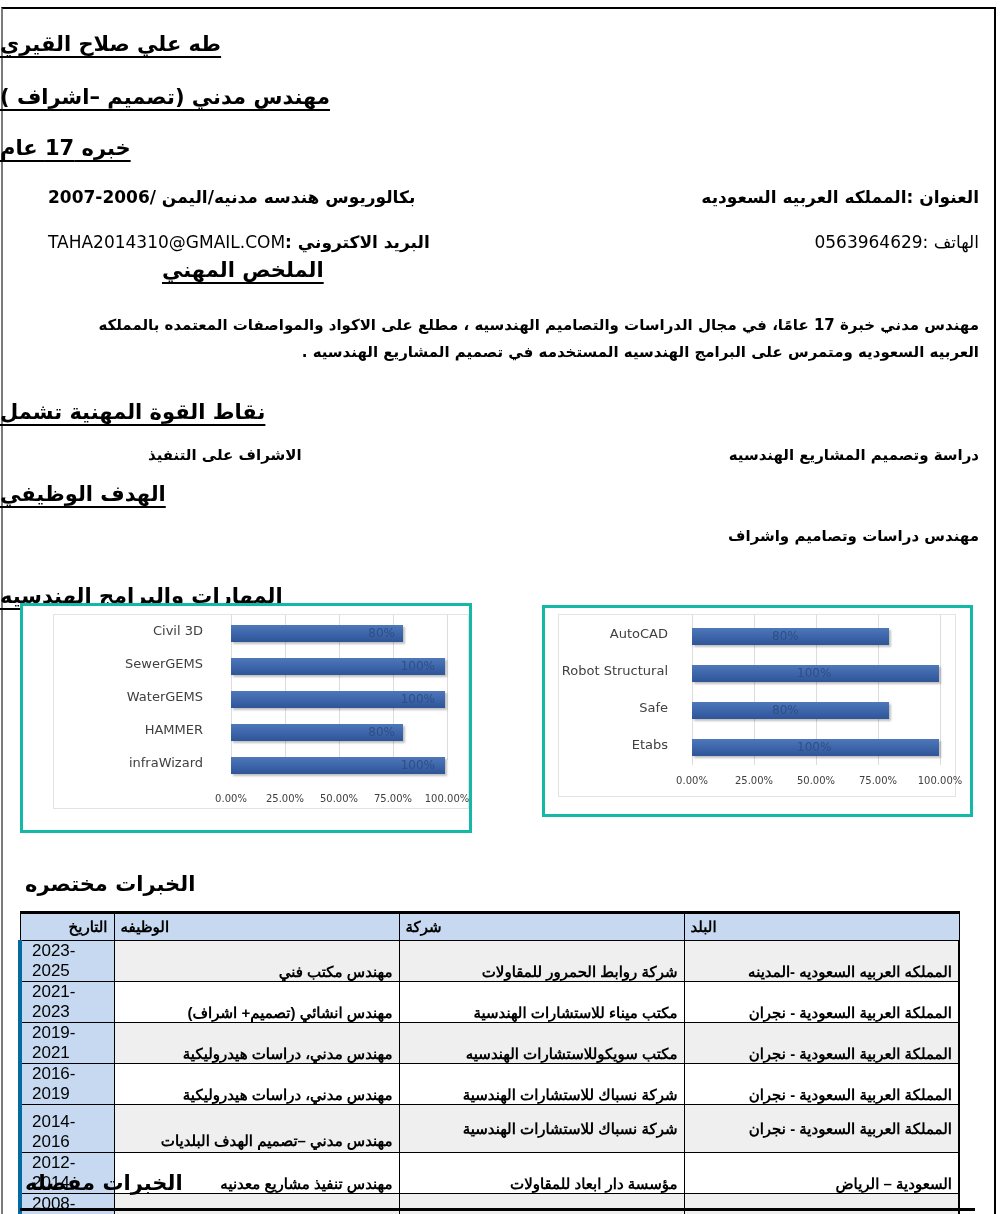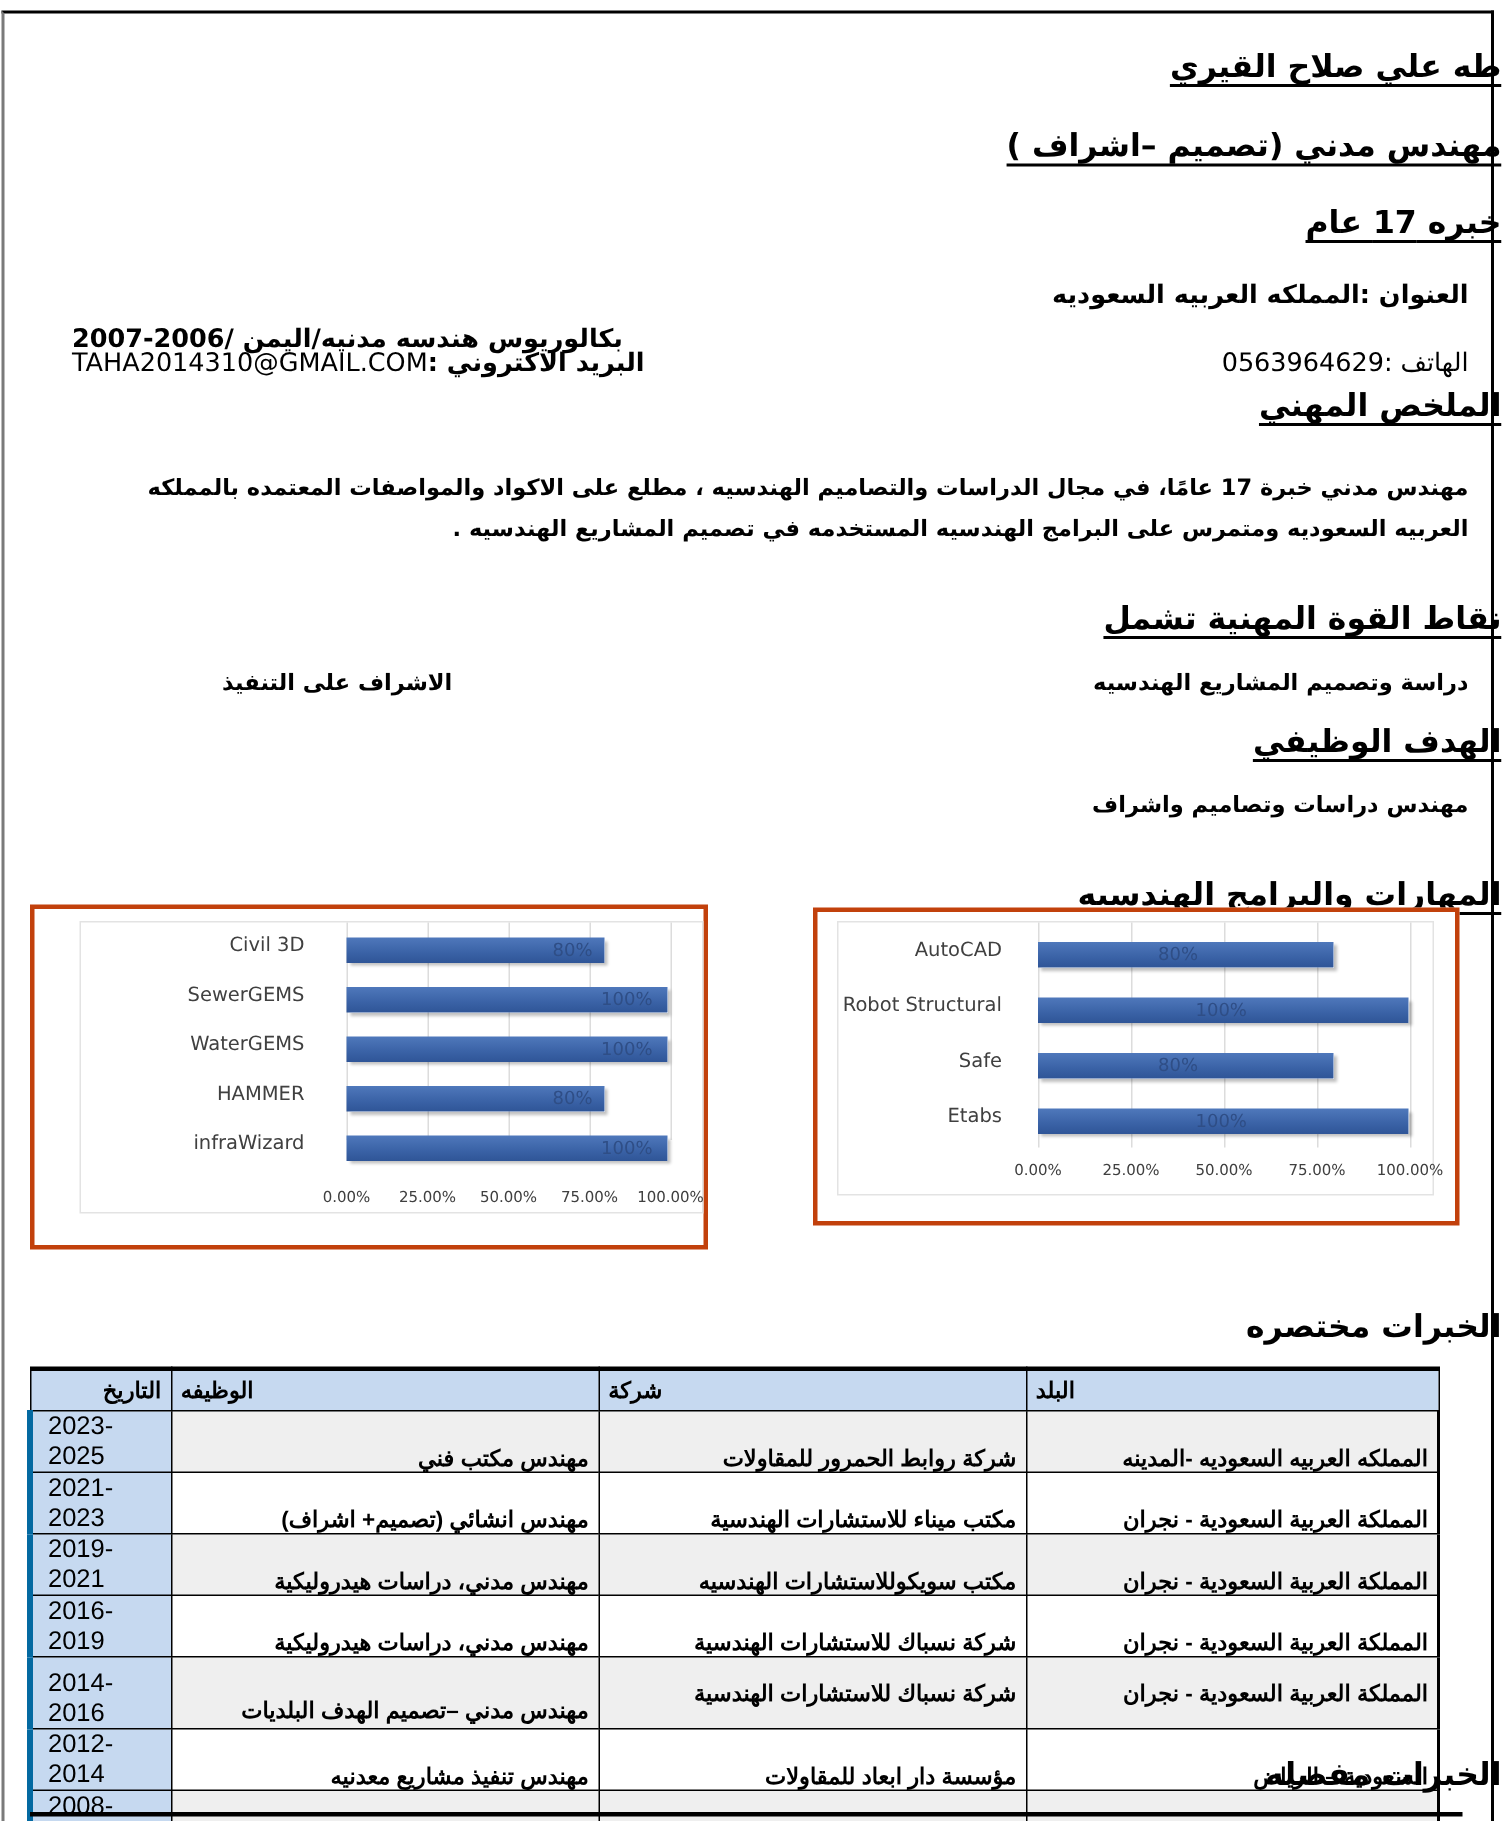--- a/index.html
+++ b/index.html
@@ -3,28 +3,28 @@
 <meta charset="utf-8">
 <style>
   * { box-sizing: border-box; margin: 0; padding: 0; }
   html, body { width: 1001px; height: 1214px; background: #ffffff; overflow: hidden; }
   body { position: relative; font-family: "DejaVu Sans", sans-serif; color: #000; }
   .page {
     position: absolute; left: 1px; top: 7px; width: 995px; height: 1220px;
     border-top: 2px solid #000; border-right: 2px solid #000; border-left: 2px solid #7a7a7a;
   }
   .abs { position: absolute; }
-  .center { left: 0; right: 0; text-align: right; }
+  .center { left: 0; right: 0; text-align: left; }
   .title { font-weight: bold; text-decoration: underline; text-underline-offset: 5px; font-size: 21px; direction: rtl; }
   .bold { font-weight: bold; }
   .rtl { direction: rtl; text-align: right; }
   .line { font-size: 17px; }
   .summary { font-size: 15px; font-weight: bold; direction: rtl; text-align: right; line-height: 27px; }
   
-  .chart-frame { position: absolute; border: 3px solid #c2410c; background: #fff; }
+  .chart-frame { position: absolute; border: 3px solid #14b8a6; background: #fff; }
   .plot-area { position: absolute; border: 1px solid #e3e3e3; }
   .cat-label { position: absolute; font-size: 13px; color: #404040; text-align: right; font-family: "DejaVu Sans", sans-serif; white-space: nowrap; }
   .bar { position: absolute; height: 17px; background: linear-gradient(#4f78bb, #3a62a6 60%, #2f5597); box-shadow: 2px 2px 2px rgba(0,0,0,0.25); }
   .bar-label { position: absolute; font-size: 12px; color: #2f4e86; top: 0; line-height: 17px; }
   .gridline { position: absolute; width: 1px; background: #dcdcdc; }
   .tick { position: absolute; font-size: 10px; color: #404040; white-space: nowrap; transform: translateX(-50%); }
   
   .exp-table { position: absolute; left: 18px; top: 911px; width: 942px; border-collapse: collapse; direction: rtl; font-family: "Liberation Sans", sans-serif; font-size: 15px; font-weight: bold; }
   .exp-table td, .exp-table th { border: 1px solid #000; padding: 0 6px; height: 24px; text-align: right; vertical-align: bottom; }
   .exp-table th { background: #c6d9f0; font-weight: bold; text-align: left; height: 28px; vertical-align: middle; }
@@ -39,21 +39,21 @@
 </head>
 <body>
 
 <div class="page"></div>
 
 <div class="abs center title" style="top:32px;">طه علي صلاح القيري</div>
 <div class="abs center title" style="top:85px;">مهندس مدني (تصميم –اشراف )</div>
 <div class="abs center title" style="top:136px;">خبره 17 عام</div>
 
 <div class="abs rtl bold line" style="top:187px; right:22px;">العنوان :المملكه العربيه السعوديه</div>
-<div class="abs rtl bold line" style="top:187px; left:48px;margin-top:29px;">بكالوريوس هندسه مدنيه/اليمن /2006-2007</div>
+<div class="abs rtl bold line" style="top:187px; left:48px;">بكالوريوس هندسه مدنيه/اليمن /2006-2007</div>
 <div class="abs rtl line" style="top:232px; right:22px;"><span>الهاتف :0563964629</span></div>
 <div class="abs line" style="top:232px; left:48px; white-space:nowrap;">
   <span>TAHA2014310@GMAIL.COM</span><span class="bold" style="direction:rtl; unicode-bidi:embed;">البريد الاكتروني :</span>
 </div>
 
 <div class="abs center title" style="top:258px; padding-left:150px;margin-left:12px;">الملخص المهني</div>
 <div class="abs summary" style="top:312px; left:60px; right:22px;">مهندس مدني خبرة 17 عامًا، في مجال الدراسات والتصاميم الهندسيه ، مطلع على الاكواد والمواصفات المعتمده بالمملكه العربيه السعوديه ومتمرس على البرامج الهندسيه المستخدمه في تصميم  المشاريع الهندسيه .</div>
 
 <div class="abs center title" style="top:400px;">نقاط القوة المهنية تشمل</div>
 <div class="abs rtl bold" style="top:446px; right:22px; font-size:15px;">دراسة وتصميم المشاريع الهندسيه</div>

